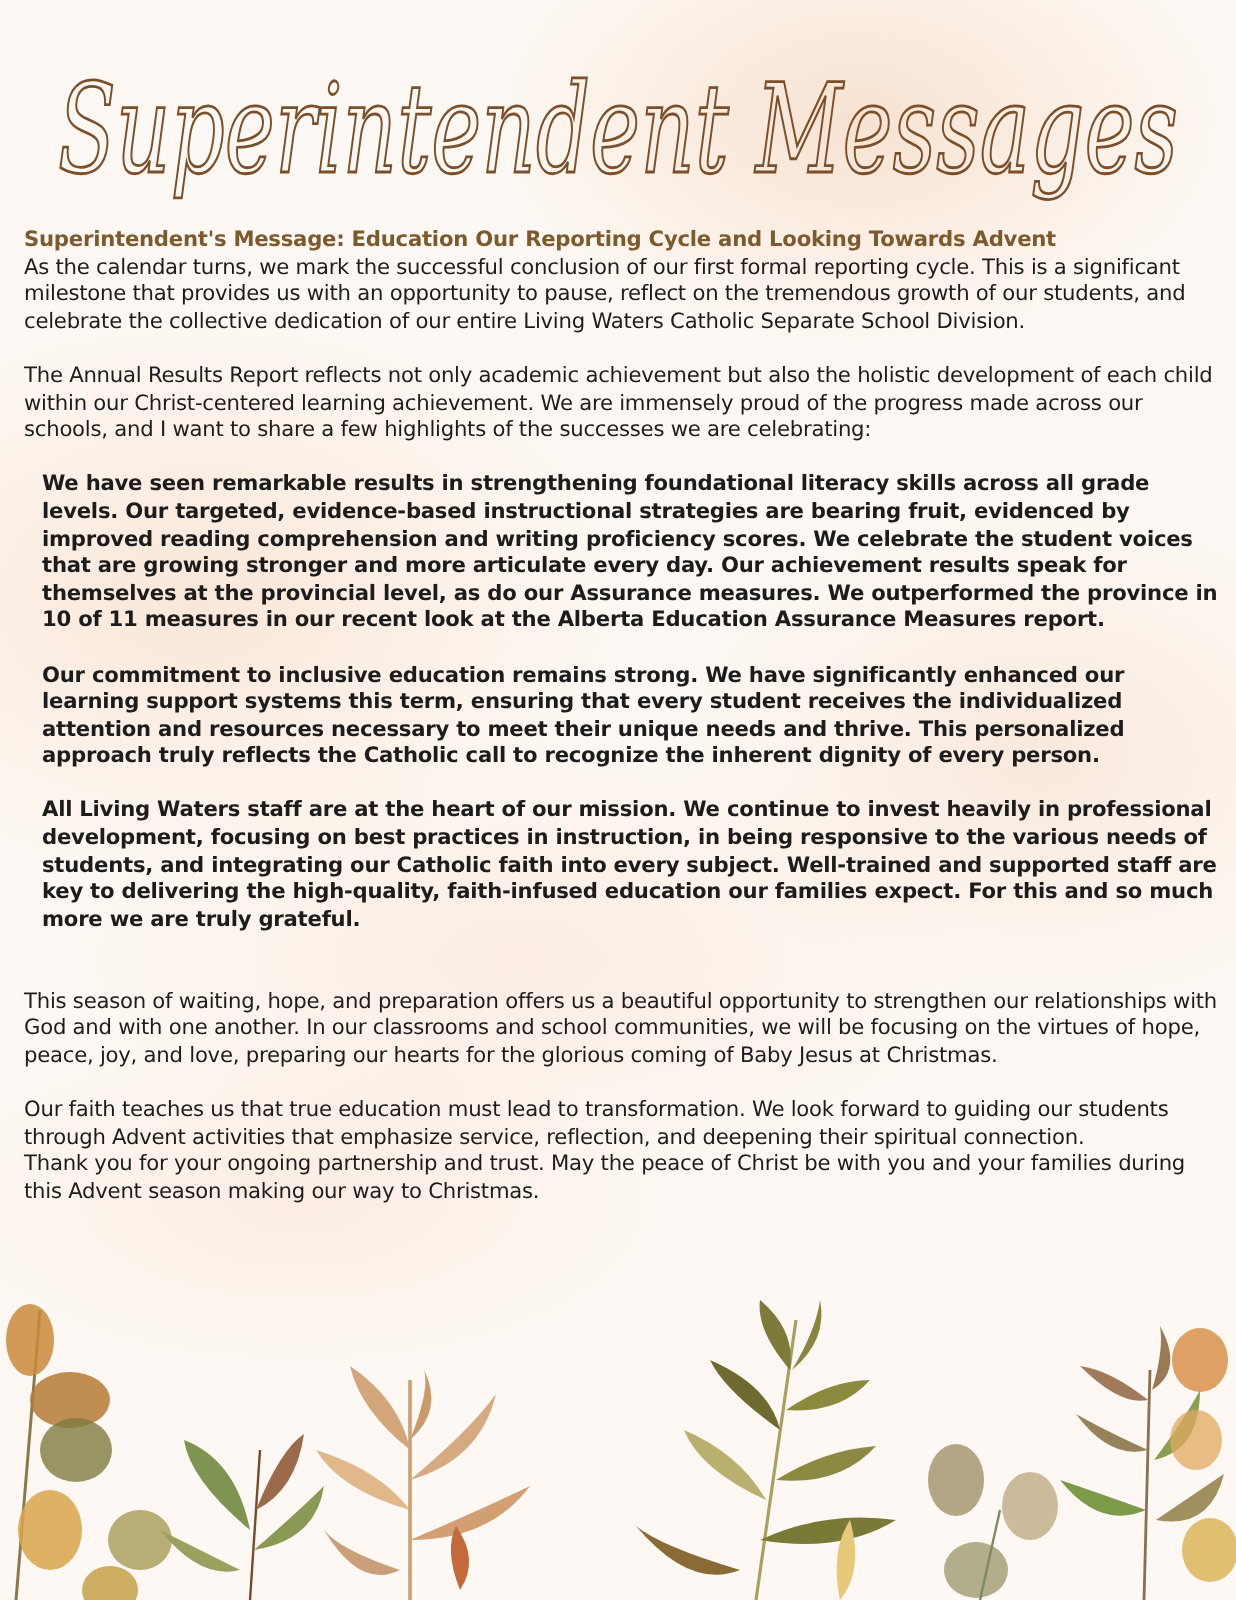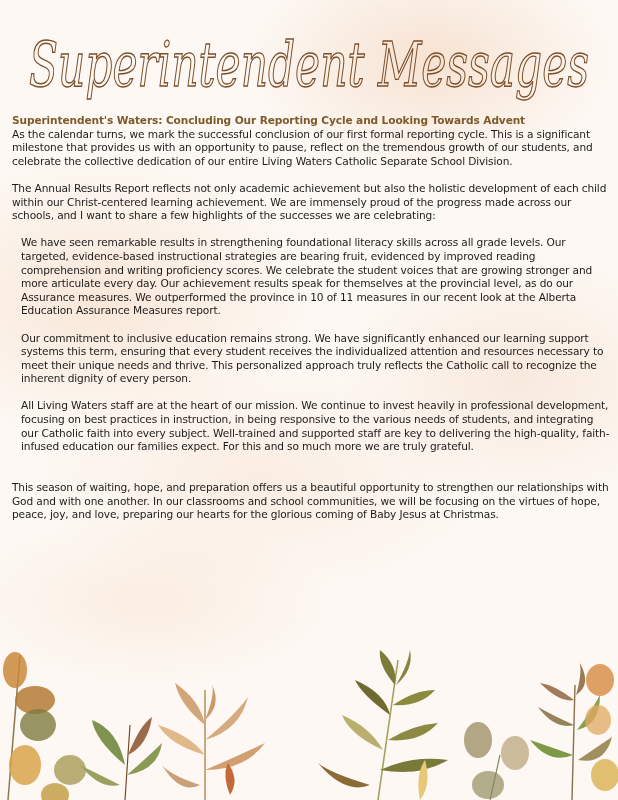--- a/index.html
+++ b/index.html
@@ -27,54 +27,56 @@
   .content {
     position: absolute; left: 12px; top: 114px; width: 600px;
     z-index: 2;
     font-size: 10.6px; line-height: 13.6px;
     letter-spacing: -0.12px;
   }
   .content p { margin: 0; }
   .h-main { font-weight: bold; color: #7d5a2c; font-size: 10.6px; }
   .h-orange { font-weight: bold; color: #e0883b; font-size: 10.6px; margin-left: 11px !important; }
   .h-gold { font-weight: bold; color: #b58e4a; font-size: 10.6px; }
-  .indented { padding-left: 9px; }
+  .indented { padding-left: 9px; font-weight: bold; }
   .gap { height: 13.6px; }
   .foliage {
     position: absolute; left: 0; top: 645px; width: 618px; height: 155px; z-index: 1;
   }
 </style>
 </head>
 <body>
 
 <div class="bg-wash"></div>
 
 <div class="title">
   <svg viewBox="0 0 618 100" preserveAspectRatio="none">
     <text x="309" y="72" text-anchor="middle" font-family="DejaVu Serif, serif" font-style="italic" font-size="62" fill="none" stroke="#7a4f2a" stroke-width="1.4" textLength="560" lengthAdjust="spacingAndGlyphs">Superintendent Messages</text>
   </svg>
 </div>
 
 <div class="content">
-  <p class="h-main">Superintendent's Waters: Concluding Our Reporting Cycle and Looking Towards Advent</p>
+  <p class="h-main">Superintendent's Message: Education Our Reporting Cycle and Looking Towards Advent</p>
   <p>As the calendar turns, we mark the successful conclusion of our first formal reporting cycle. This is a significant milestone that provides us with an opportunity to pause, reflect on the tremendous growth of our students, and celebrate the collective dedication of our entire Living Waters Catholic Separate School Division.</p>
   <div class="gap"></div>
   <p>The Annual Results Report reflects not only academic achievement but also the holistic development of each child within our Christ-centered learning achievement. We are immensely proud of the progress made across our schools, and I want to share a few highlights of the successes we are celebrating:</p>
   <div class="gap"></div>
 
   <p class="indented">We have seen remarkable results in strengthening foundational literacy skills across all grade levels. Our targeted, evidence-based instructional strategies are bearing fruit, evidenced by improved reading comprehension and writing proficiency scores. We celebrate the student voices that are growing stronger and more articulate every day. Our achievement results speak for themselves at the provincial level, as do our Assurance measures. We outperformed the province in 10 of 11 measures in our recent look at the Alberta Education Assurance Measures report.</p>
   <div class="gap"></div>
   <p class="indented">Our commitment to inclusive education remains strong. We have significantly enhanced our learning support systems this term, ensuring that every student receives the individualized attention and resources necessary to meet their unique needs and thrive. This personalized approach truly reflects the Catholic call to recognize the inherent dignity of every person.</p>
   <div class="gap"></div>
   <p class="indented">All Living Waters staff are at the heart of our mission. We continue to invest heavily in professional development, focusing on best practices in instruction, in being responsive to the various needs of students, and integrating our Catholic faith into every subject. Well-trained and supported staff are key to delivering the high-quality, faith-infused education our families expect. For this and so much more we are truly grateful.</p>
   <div class="gap"></div>
 
   <div class="gap"></div>
   <p>This season of waiting, hope, and preparation offers us a beautiful opportunity to strengthen our relationships with God and with one another. In our classrooms and school communities, we will be focusing on the virtues of hope, peace, joy, and love, preparing our hearts for the glorious coming of Baby Jesus at Christmas.</p>
   <div class="gap"></div>
+  <p>Our faith teaches us that true education must lead to transformation. We look forward to guiding our students through Advent activities that emphasize service, reflection, and deepening their spiritual connection.</p>
+  <p>Thank you for your ongoing partnership and trust. May the peace of Christ be with you and your families during this Advent season making our way to Christmas.</p>
 </div>
 
 <div class="foliage">
   <svg viewBox="0 0 618 155" width="618" height="155">
 
     <g>
       <line x1="8" y1="155" x2="20" y2="10" stroke="#8a7a4a" stroke-width="1.5"></line>
       <ellipse cx="15" cy="25" rx="12" ry="18" fill="#c98a3a" opacity="0.85"></ellipse>
       <ellipse cx="35" cy="55" rx="20" ry="14" fill="#b57a35" opacity="0.85"></ellipse>
       <ellipse cx="38" cy="80" rx="18" ry="16" fill="#7f7a3e" opacity="0.8"></ellipse>

